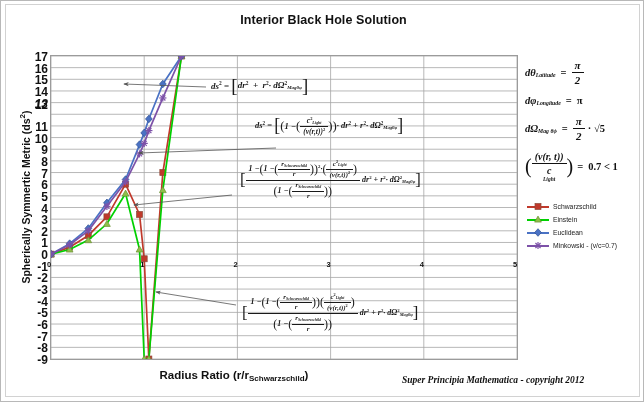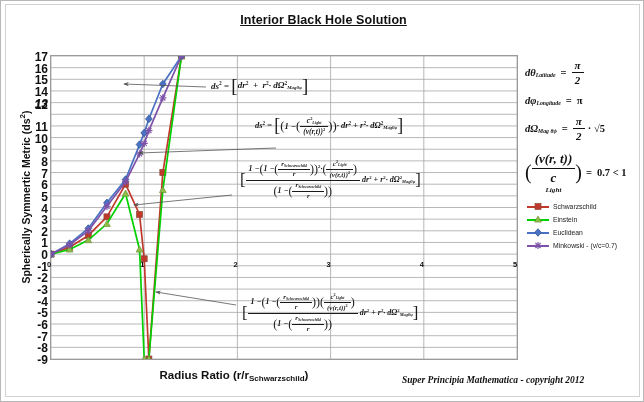--- a/index.html
+++ b/index.html
@@ -7,21 +7,21 @@
        font-family:"Liberation Sans", sans-serif;}
 
   #frame{position:absolute;left:0;top:0;width:644px;height:402px;
          box-sizing:border-box;background:#fff;
          border:1px solid #b8b8b8;}
   #inner{position:absolute;left:4px;top:3px;width:635px;height:393px;
          box-sizing:border-box;border:1px solid #d2d2d2;background:#fff;}
 
   
   .title-wrap{position:absolute;left:0;top:8px;width:635px;text-align:center;}
-  .title1{font-size:12.5px;font-weight:bold;color:#111;letter-spacing:.1px;text-decoration:underline;}
+  .title1{font-size:12.5px;font-weight:bold;color:#111;letter-spacing:.1px;}
   .title2{font-size:12.5px;font-weight:bold;color:#111;margin-top:4px;}
   .sub{font-size:8px;vertical-align:-2px;}
   .sup{font-size:8px;vertical-align:5px;}
 
   
   #ytitle{position:absolute;left:-96px;top:185px;width:230px;
           transform:rotate(-90deg);text-align:center;
           font-size:10.5px;font-weight:bold;color:#111;}
   #xtitle{position:absolute;left:78px;top:364px;width:300px;text-align:center;
           font-size:11.5px;font-weight:bold;color:#111;}
@@ -309,21 +309,21 @@
       <span class="f-eqs">=</span>
       <span class="pifrac">
         <span class="num">π</span>
         <span class="den">2</span>
       </span>
       <span class="sqrt" style="margin-left:3px;">· √5</span>
     </div>
 
     <div class="f-row" style="margin-top:8px;">
       <span class="bigp" style="font-size:20px;">(</span>
-      <span class="pifrac" style="font-size:13px;">
+      <span class="pifrac" style="font-size:10px;">
         <span class="num">(v(r, t))</span>
         <span class="den">c<span class="ss">Light</span></span>
       </span>
       <span class="bigp" style="font-size:20px;">)</span>
       <span class="f-eqs" style="margin-left:4px;">=</span>
       <span style="font-style:normal;">0.7  &lt; 1</span>
     </div>
   </div>
 
   <div id="legend">

